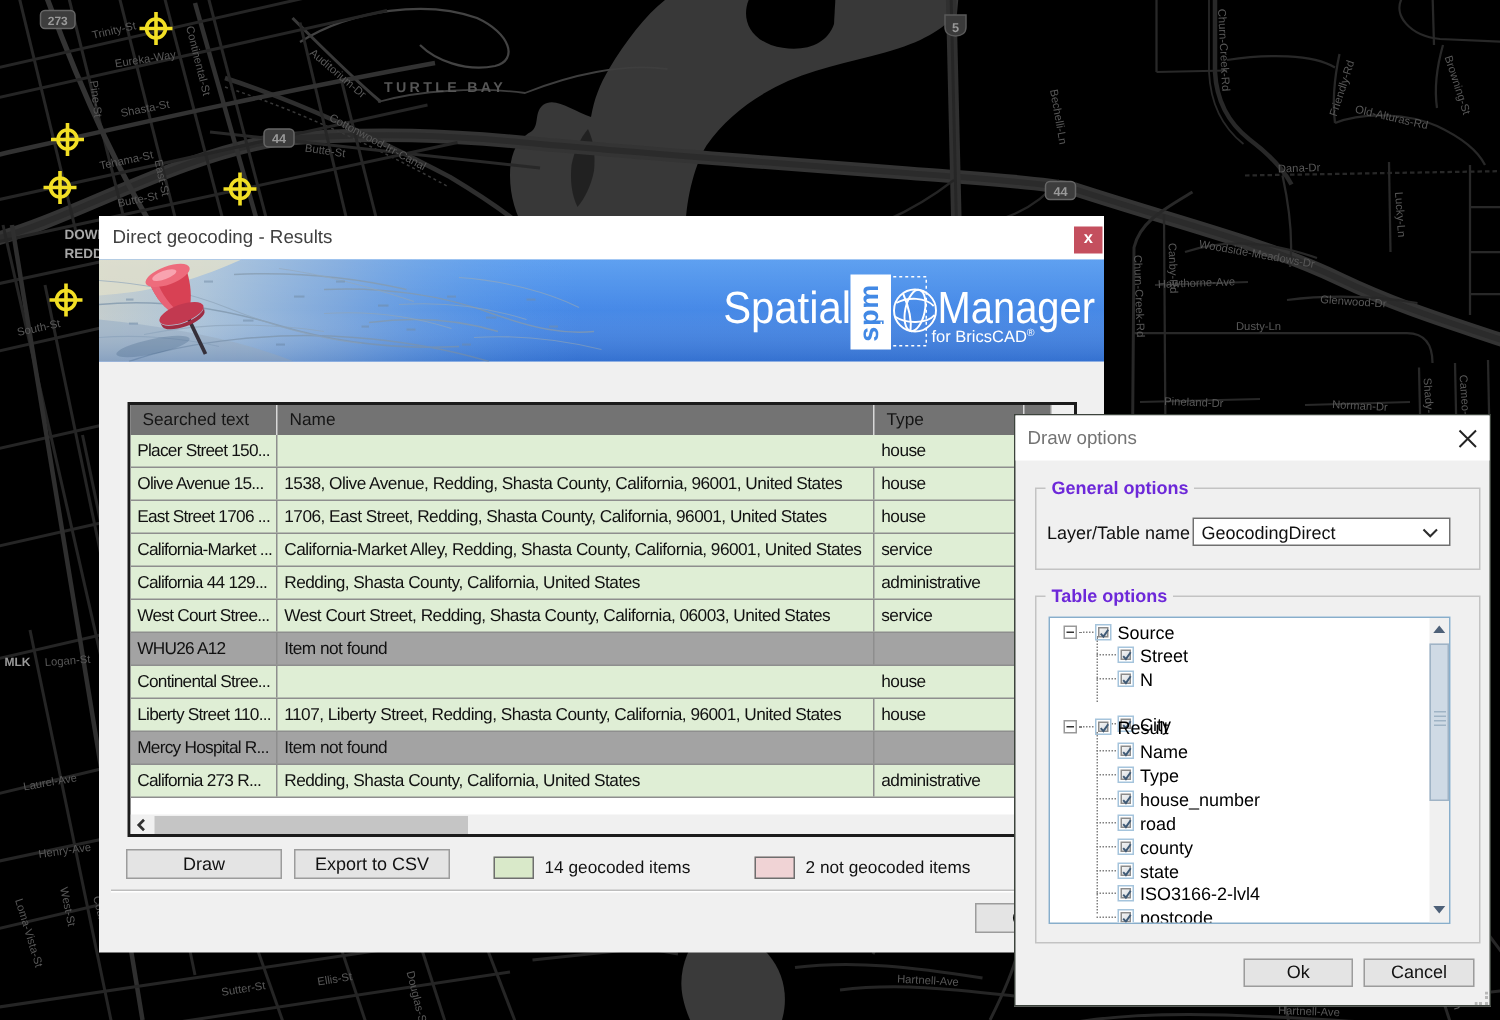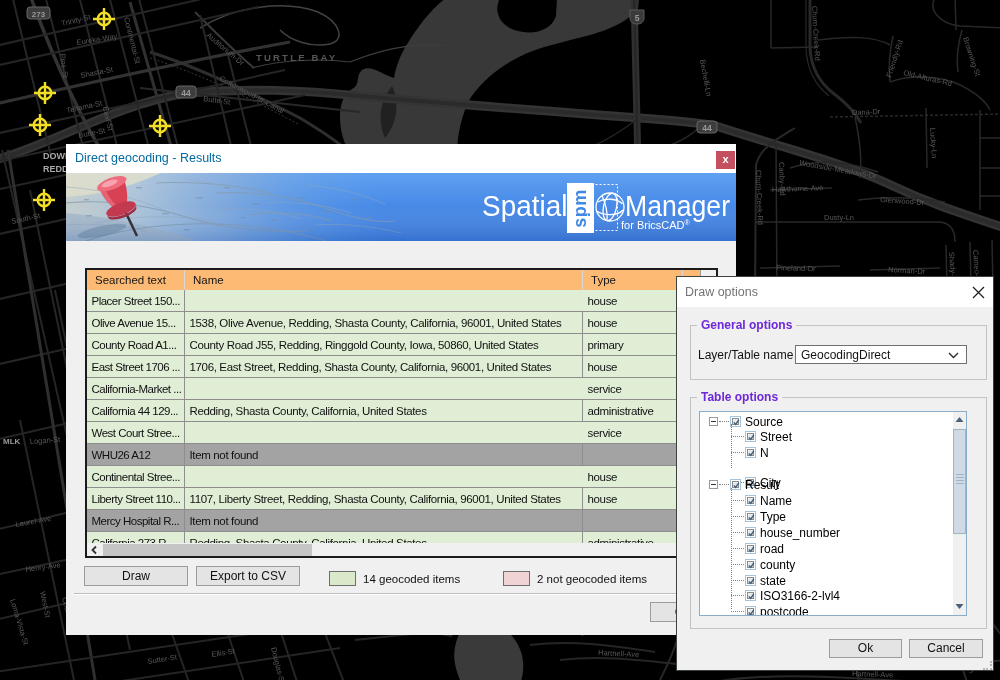--- a/index.html
+++ b/index.html
@@ -3,34 +3,34 @@
 <meta charset="utf-8">
 <style>
 html,body{margin:0;padding:0;background:#000;}
 *{box-sizing:border-box;}
 #stage{position:relative;width:1000px;height:680px;overflow:hidden;background:#000;
   font-family:"Liberation Sans",sans-serif;}
 #map{position:absolute;left:0;top:0;}
 
 #dlg1{position:absolute;left:66px;top:144px;width:670px;height:491px;background:#f0f0f0;}
 #dlg1 .tbar{position:absolute;left:0;top:0;width:670px;height:29px;background:#ffffff;}
-#dlg1 .tbar .tt{position:absolute;left:9px;top:0;line-height:29px;font-size:12.5px;color:#0369a1;}
+#dlg1 .tbar .tt{position:absolute;left:9px;top:0;line-height:29px;font-size:12.5px;color:#404040;}
 #dlg1 .xbtn{position:absolute;left:650px;top:7px;width:19px;height:18px;background:#c44f5e;
   color:#fff;font-size:11px;font-weight:bold;text-align:center;line-height:17px;}
 .banner{position:absolute;left:0;top:29px;width:670px;height:68px;
   background:linear-gradient(to bottom,#4d96ef 0%,#4488e7 45%,#3b7adb 100%);}
 .banner .logoTxt{position:absolute;color:#fff;font-size:30px;letter-spacing:0px;}
 .spmbox{position:absolute;left:501px;top:10px;width:27px;height:50px;background:#fff;}
 .spmbox span{position:absolute;left:-11px;top:15px;width:48px;text-align:center;color:#4289e5;
   font-size:18px;font-weight:bold;letter-spacing:0.5px;transform:rotate(-90deg);display:block;}
 .forb{position:absolute;left:555px;top:46px;width:176px;font-size:11px;color:#fff;}
 
 #grid{position:absolute;left:19px;top:124px;width:633px;height:290px;background:#fff;
   border:2px solid #1b1b1b;overflow:hidden;}
-.hrow{position:absolute;left:0;top:0;height:20px;width:629px;background:#fdba74;}
+.hrow{position:absolute;left:0;top:0;height:20px;width:629px;background:#737373;}
 .hcell{position:absolute;top:0;height:20px;border-right:1px solid #d8d8d8;font-size:11.5px;
   color:#151515;padding:4px 0 0 8px;}
 .rows{position:absolute;left:0;top:20px;width:629px;height:253px;overflow:hidden;}
 .r{position:relative;width:629px;height:22px;border-bottom:1px solid #8e8e8e;}
 .g{background:#dfeed5;}
 .p{background:#a3a3a3;}
 .c{position:absolute;top:0;height:21px;border-right:1px solid #8e8e8e;font-size:11.5px;letter-spacing:-0.35px;
   color:#111;padding:4.5px 0 0 4.5px;white-space:nowrap;overflow:hidden;}
 .c1{left:0;width:98px;letter-spacing:-0.5px;}
 .c2{left:98px;width:398px;}
@@ -380,44 +380,40 @@
             <div class="c c3">house</div>
             <div class="c c4"></div>
           </div>
           <div class="r g">
             <div class="c c1">Olive Avenue 15...</div>
             <div class="c c2">1538, Olive Avenue, Redding, Shasta County, California, 96001, United States</div>
             <div class="c c3">house</div>
             <div class="c c4"></div>
           </div>
           <div class="r g">
-            <div class="c c1">County Road A1...</div>
-            <div class="c c2">County Road J55, Redding, Ringgold County, Iowa, 50860, United States</div>
-            <div class="c c3">primary</div>
-            <div class="c c4"></div>
-          </div>
-          <div class="r g">
             <div class="c c1">East Street 1706 ...</div>
             <div class="c c2">1706, East Street, Redding, Shasta County, California, 96001, United States</div>
             <div class="c c3">house</div>
             <div class="c c4"></div>
           </div>
           <div class="r g">
             <div class="c c1">California-Market ...</div>
+            <div class="c c2">California-Market Alley, Redding, Shasta County, California, 96001, United States</div>
             <div class="c c3">service</div>
             <div class="c c4"></div>
           </div>
           <div class="r g">
             <div class="c c1">California 44 129...</div>
             <div class="c c2">Redding, Shasta County, California, United States</div>
             <div class="c c3">administrative</div>
             <div class="c c4"></div>
           </div>
           <div class="r g">
             <div class="c c1">West Court Stree...</div>
+            <div class="c c2">West Court Street, Redding, Shasta County, California, 06003, United States</div>
             <div class="c c3">service</div>
             <div class="c c4"></div>
           </div>
           <div class="r p">
             <div class="c c1">WHU26 A12</div>
             <div class="c c2">Item not found</div>
             <div class="c c3"></div>
             <div class="c c4"></div>
           </div>
           <div class="r g">

